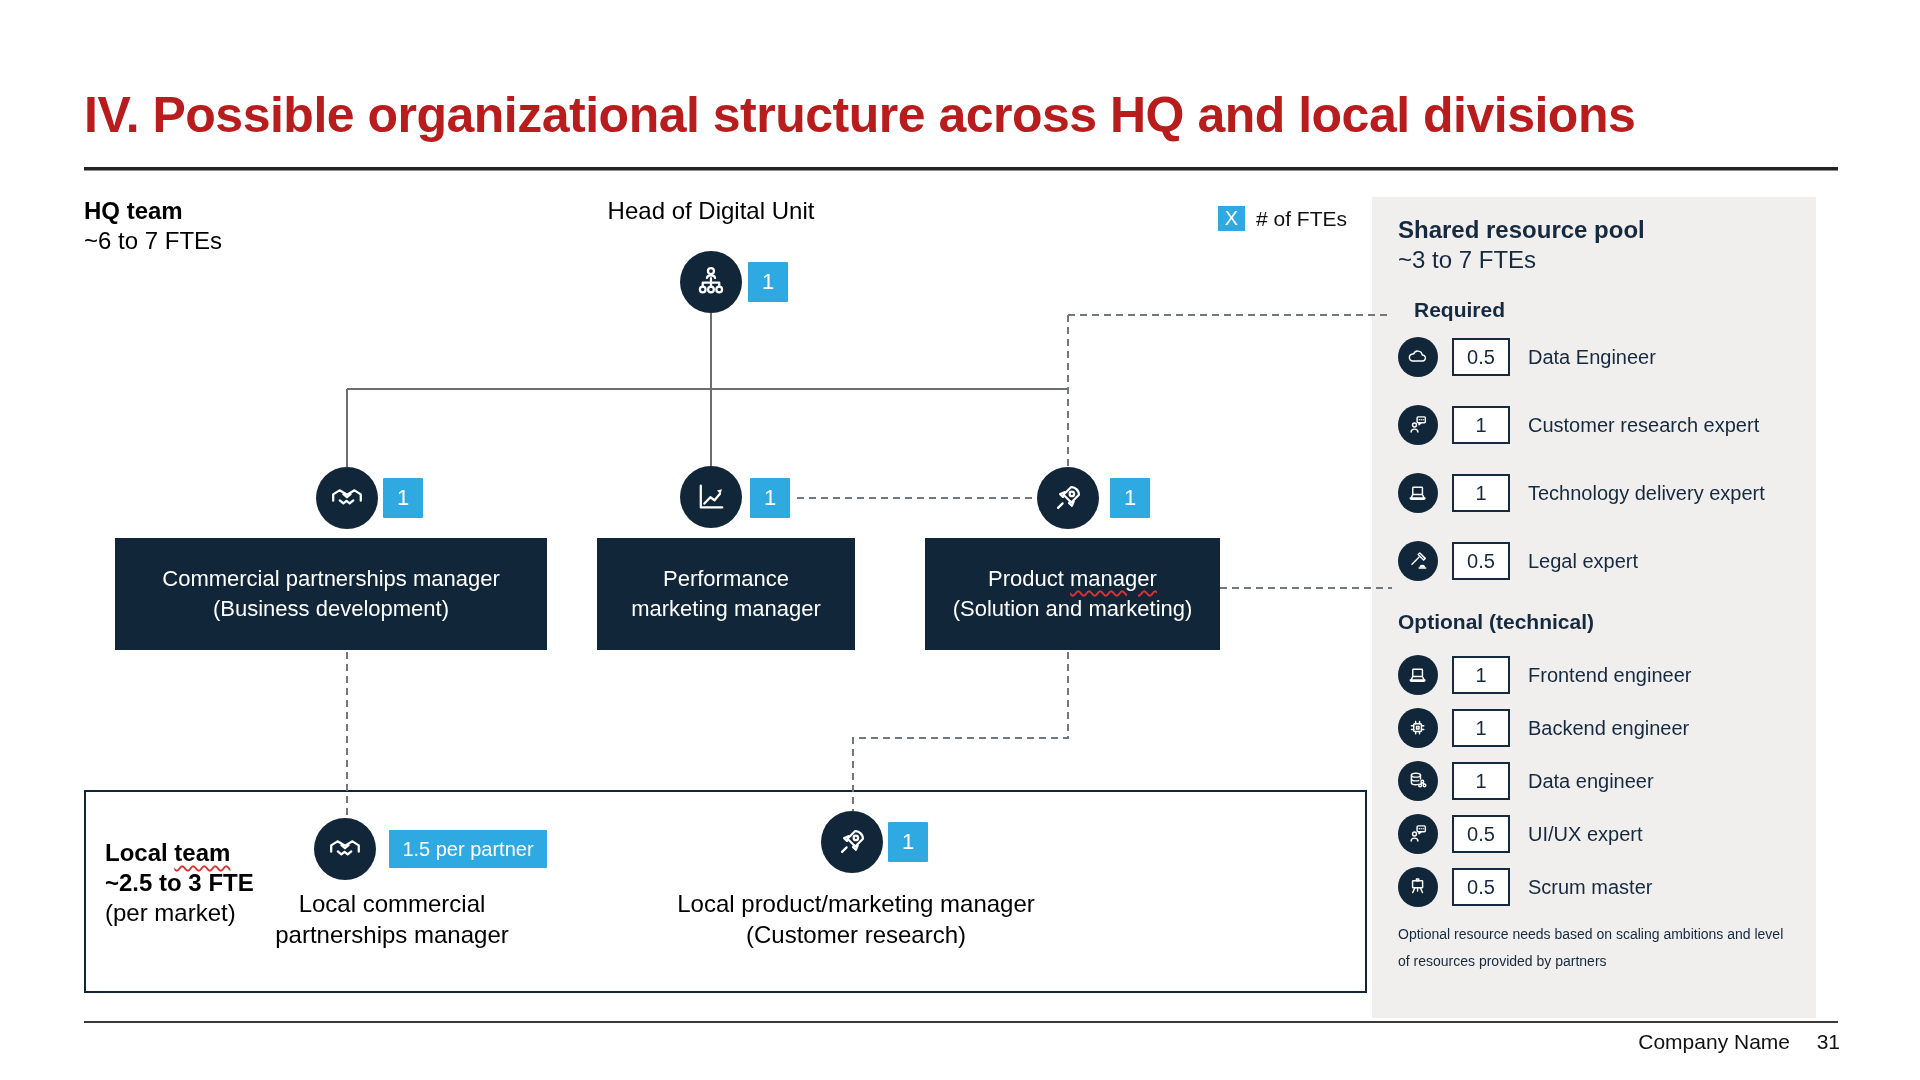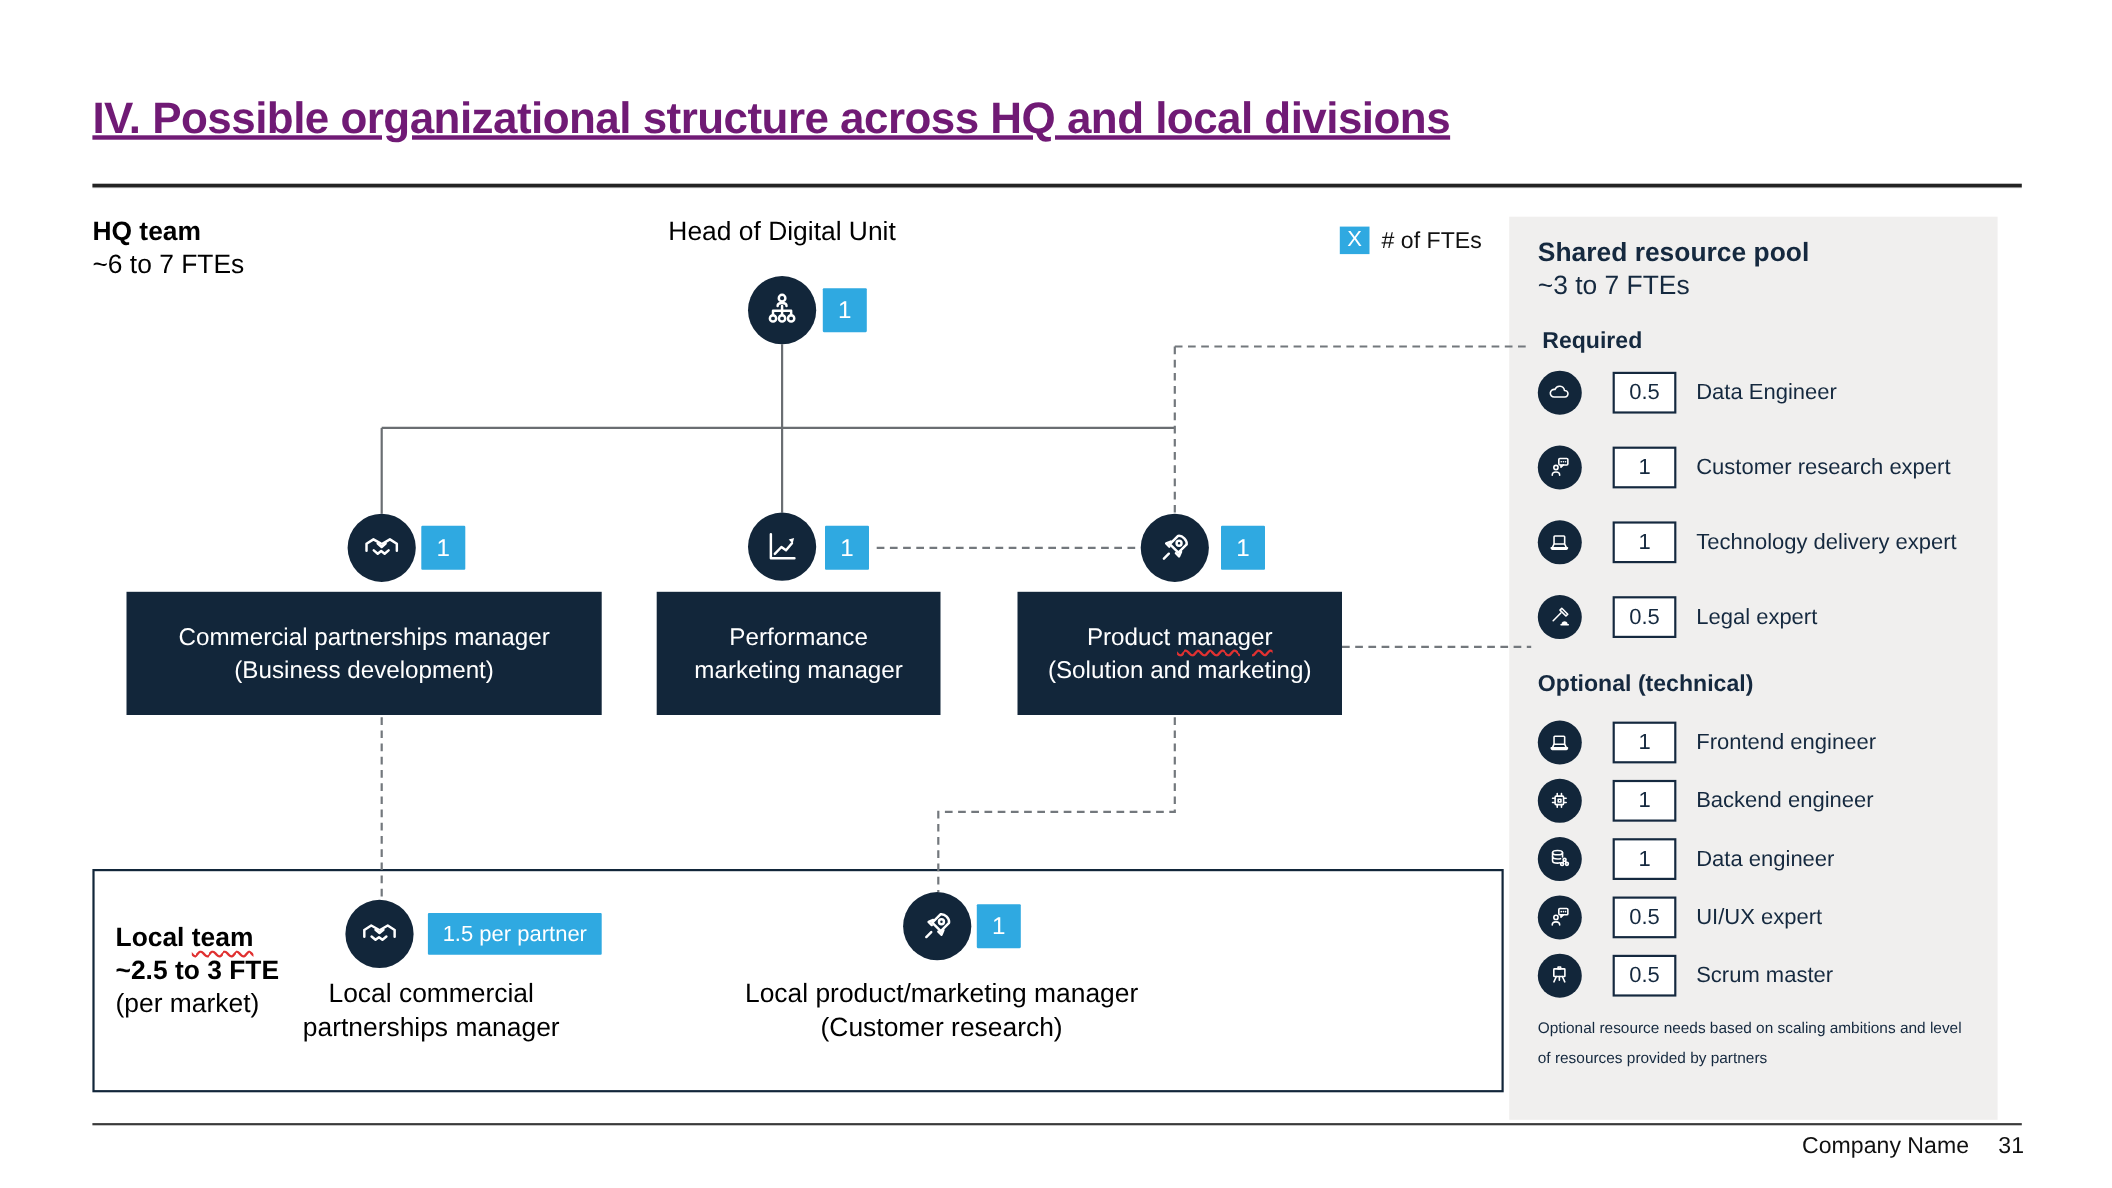--- a/index.html
+++ b/index.html
@@ -4,21 +4,21 @@
 <style>
   html,body { margin:0; padding:0; background:#ffffff; }
   * { box-sizing:border-box; }
   .slide {
     position:relative; width:1920px; height:1080px; background:#fff;
     font-family:"Liberation Sans", sans-serif; color:#000; overflow:hidden;
   }
   .abs { position:absolute; }
 
   
-  .title { left:84px; top:86px; width:1720px; font-size:40px; font-weight:700; letter-spacing:-0.5px; color:#701a75;text-decoration:underline; }
+  .title { left:84px; top:86px; width:1720px; font-size:50px; font-weight:700; letter-spacing:-0.5px; color:#b91c1c; }
   .title-rule { left:84px; top:167px; width:1754px; height:3px; border-top:3px solid #232323; border-bottom:1px solid #8f8f8f; }
 
   
   .blk { font-size:24px; line-height:30px; }
   .b { font-weight:700; }
 
   
   .wires { left:0; top:0; width:1920px; height:1080px; z-index:2; pointer-events:none; }
 
   
@@ -43,26 +43,26 @@
   
   .local-box { left:84px; top:790px; width:1283px; height:203px; border:2px solid var(--navy); background:#fff; z-index:1; }
   .center-label { text-align:center; font-size:24px; line-height:31px; z-index:3; }
 
   
   .pool { left:1372px; top:197px; width:444px; height:821px; background:var(--panel); color:var(--navytext);
           padding:18px 26px; z-index:1; }
   .pool-title { font-size:24px; line-height:30px; font-weight:700; }
   .pool-sub { font-size:24px; line-height:30px; }
   .pool-h { font-size:21px; line-height:26px; font-weight:700; }
-  .pool-h.req { margin:22px 0 14px 4px; }
+  .pool-h.req { margin:22px 0 14px 16px; }
   .pool-h.opt { margin:8px 0 20px 0; }
   .pool-row { display:flex; align-items:center; }
   .sec-req .pool-row { margin-bottom:28px; }
   .sec-opt .pool-row { margin-bottom:13px; }
-  .pool-val { width:58px; height:38px; border:2px solid var(--navytext); background:#fff; margin-left:28px;
+  .pool-val { width:58px; height:38px; border:2px solid var(--navytext); background:#fff; margin-left:14px;
               display:flex; align-items:center; justify-content:center; font-size:20px; flex:none; }
   .pool-label { margin-left:18px; font-size:20px; }
   .pool-note { margin-top:14px; font-size:14px; line-height:27px; width:394px; }
 
   
   .footer-rule { left:84px; top:1021px; width:1754px; height:2px; background:#3a3a3a; }
   .footer-text { font-size:21px; color:#111; }
 
   .legend { left:1218px; top:206px; display:flex; align-items:center; z-index:3; }
   .legend-box { width:27px; height:25px; background:var(--blue); color:#fff; font-size:20px;

